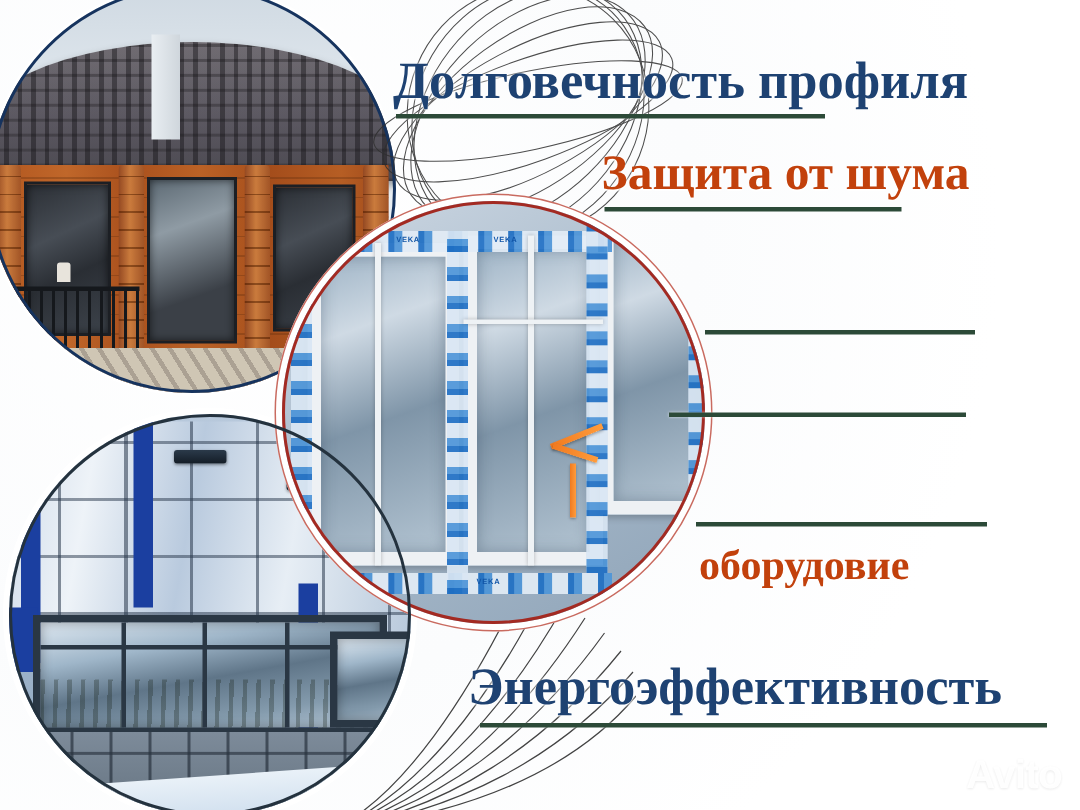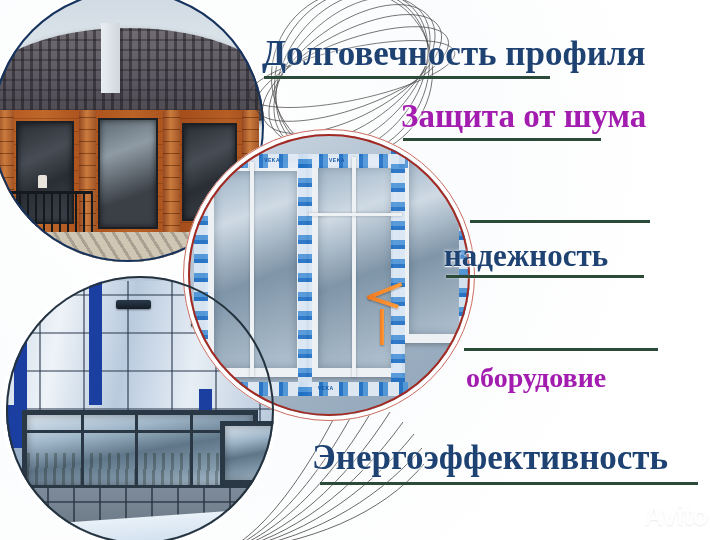--- a/index.html
+++ b/index.html
@@ -181,21 +181,21 @@
   .lines{ position:absolute; inset:0; z-index:20; pointer-events:none; }
   .line{
     position:absolute;
     font-family:"Liberation Serif", serif;
     font-weight:700;
     white-space:nowrap;
     text-shadow:0 1px 1px rgba(255,255,255,.9), 0 0 4px rgba(255,255,255,.85);
     pointer-events:auto;
   }
   .navy{ color:#1e4272; }
-  .red { color:#a21caf; }
+  .red { color:#c2410c; }
   .uline{
     position:absolute; height:2.5px; background:#2c4a38; z-index:19;
     box-shadow:0 0 2px rgba(255,255,255,.7);
   }
 
   
   .avito{
     position:absolute; right:12px; bottom:10px; z-index:30;
     display:flex; align-items:center; gap:4px; opacity:.85;
   }
@@ -315,21 +315,20 @@
   <div class="lines">
 
     <div class="line navy" style="left:262px; top:34px; font-size:35px;">Долговечность профиля</div>
     <div class="uline" style="left:264px; top:76px; width:286px;"></div>
 
     <div class="line red" style="left:401px; top:98px; font-size:33px;">Защита от шума</div>
     <div class="uline" style="left:403px; top:138px; width:198px;"></div>
 
     <div class="uline" style="left:470px; top:220px; width:180px;"></div>
 
-    <div class="line navy" style="left:444px; top:238px; font-size:31px;">надежность</div>
     <div class="uline" style="left:446px; top:275px; width:198px;"></div>
 
     <div class="uline" style="left:464px; top:348px; width:194px;"></div>
 
     <div class="line red" style="left:466px; top:362px; font-size:28px;">оборудовие</div>
 
     <div class="line navy" style="left:312px; top:438px; font-size:35px;">Энергоэффективность</div>
     <div class="uline" style="left:320px; top:482px; width:378px;"></div>
 
   </div>

